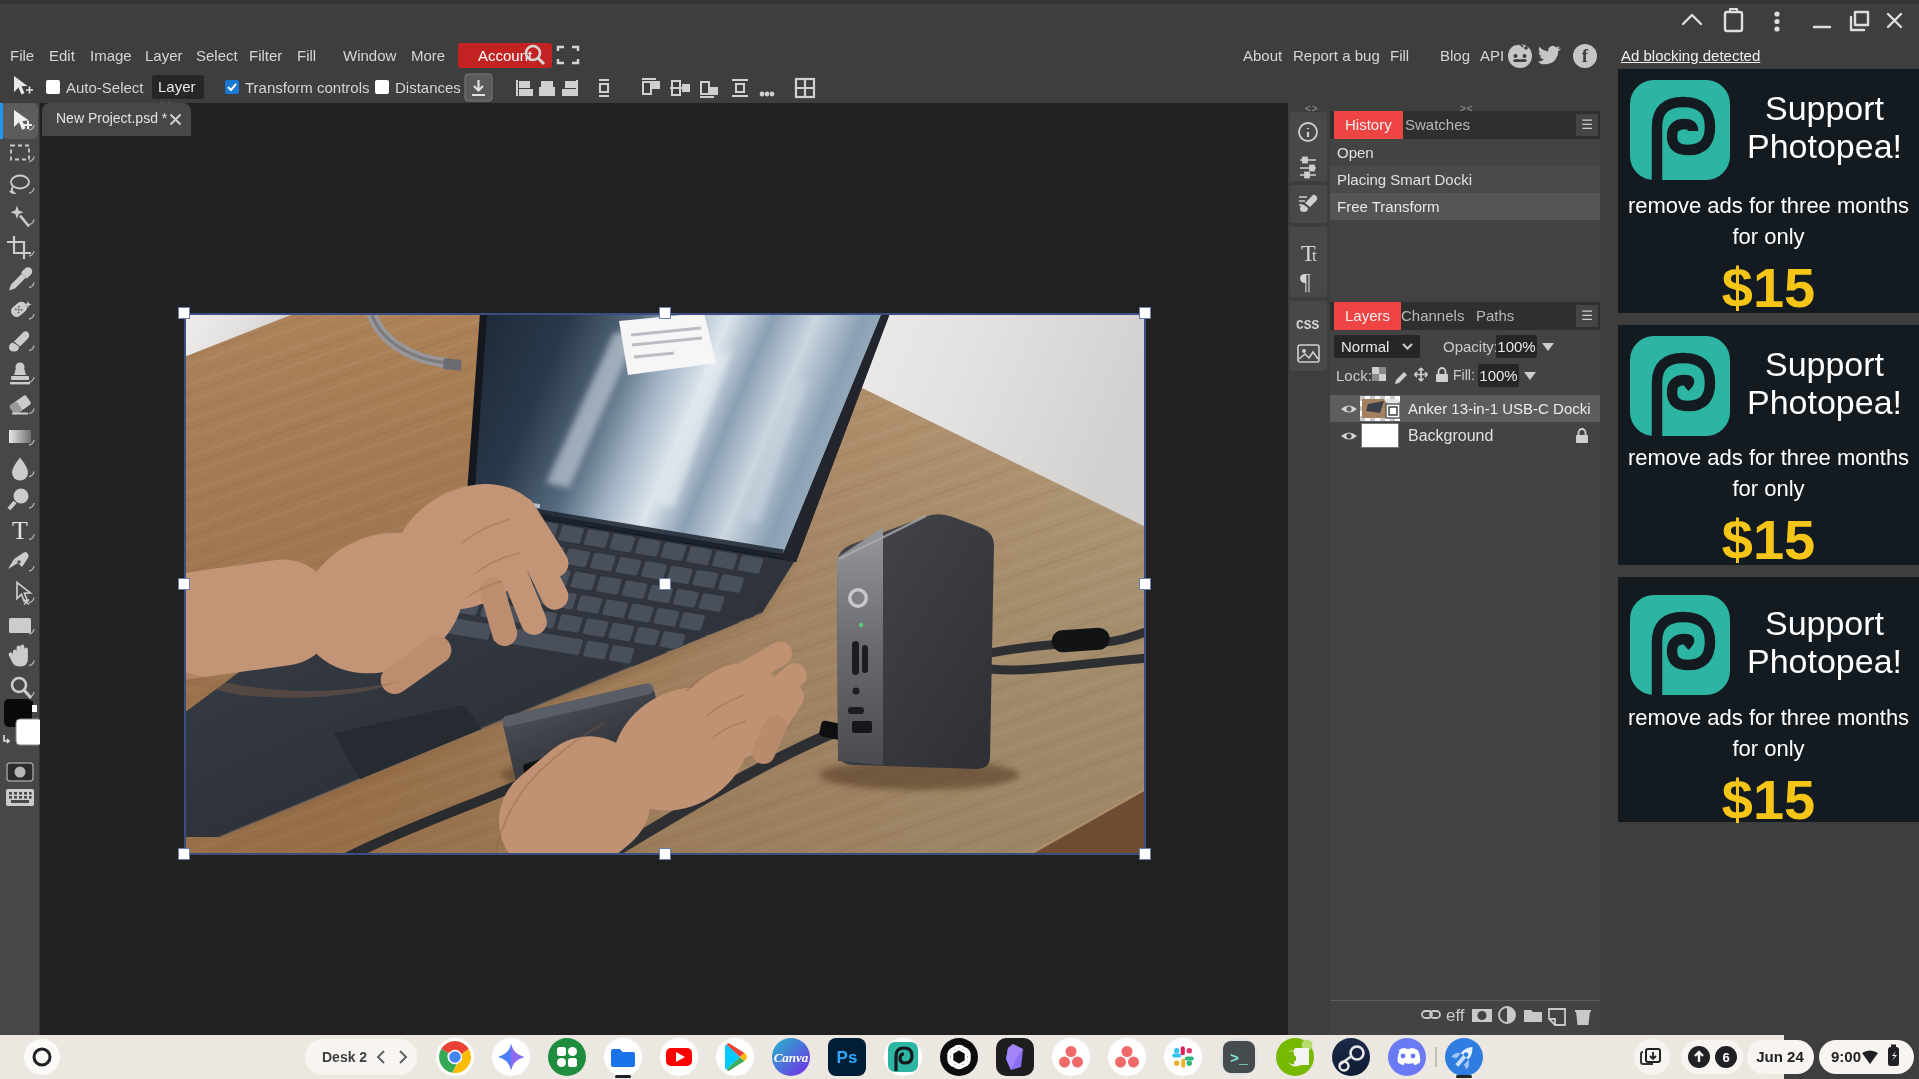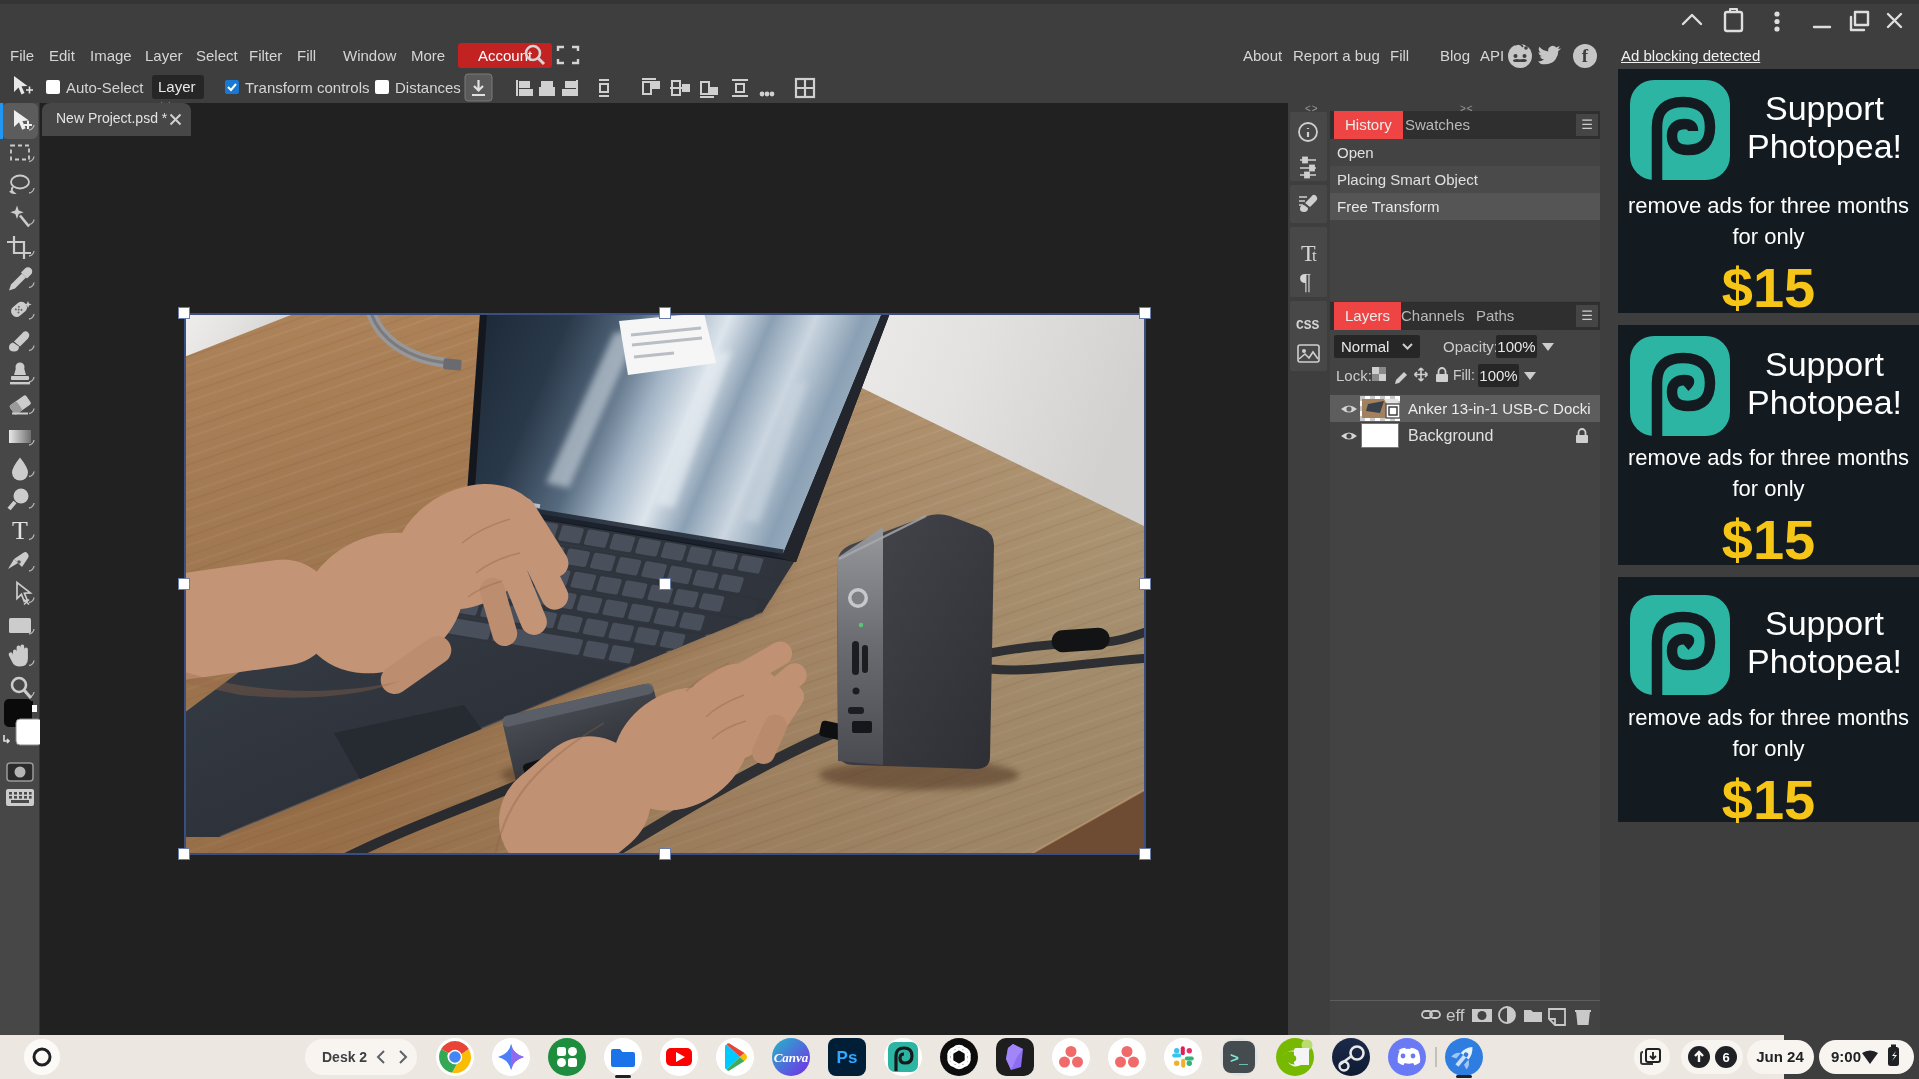--- a/index.html
+++ b/index.html
@@ -635,21 +635,21 @@
       </g>
   </svg>
 
   <div style="position:absolute;left:42px;top:8px;width:270px;height:190px;background:#434343">
     <div class="ptabs">
       <div class="ptab act" style="left:4px">History</div>
       <div class="ptab" style="left:64px">Swatches</div>
       <div class="pmenu">☰</div>
     </div>
     <div style="position:absolute;left:0;top:28px;width:270px;height:27px;color:#e0e0e0;font-size:15px;line-height:27px;padding-left:7px">Open</div>
-    <div style="position:absolute;left:0;top:55px;width:270px;height:27px;color:#e0e0e0;font-size:15px;line-height:27px;padding-left:7px;background:#4a4a4a">Placing Smart Object</div>
+    <div style="position:absolute;left:0;top:55px;width:270px;height:27px;color:#e0e0e0;font-size:15px;line-height:27px;padding-left:7px;background:#4a4a4a">Placing Smart Docki</div>
     <div style="position:absolute;left:0;top:82px;width:270px;height:27px;color:#e8e8e8;font-size:15px;line-height:27px;padding-left:7px;background:#555555">Free Transform</div>
   </div>
 
   <div style="position:absolute;left:42px;top:199px;width:270px;height:733px;background:#434343">
     <div class="ptabs">
       <div class="ptab act" style="left:4px">Layers</div>
       <div class="ptab" style="left:60px">Channels</div>
       <div class="ptab" style="left:135px">Paths</div>
       <div class="pmenu">☰</div>
     </div>

